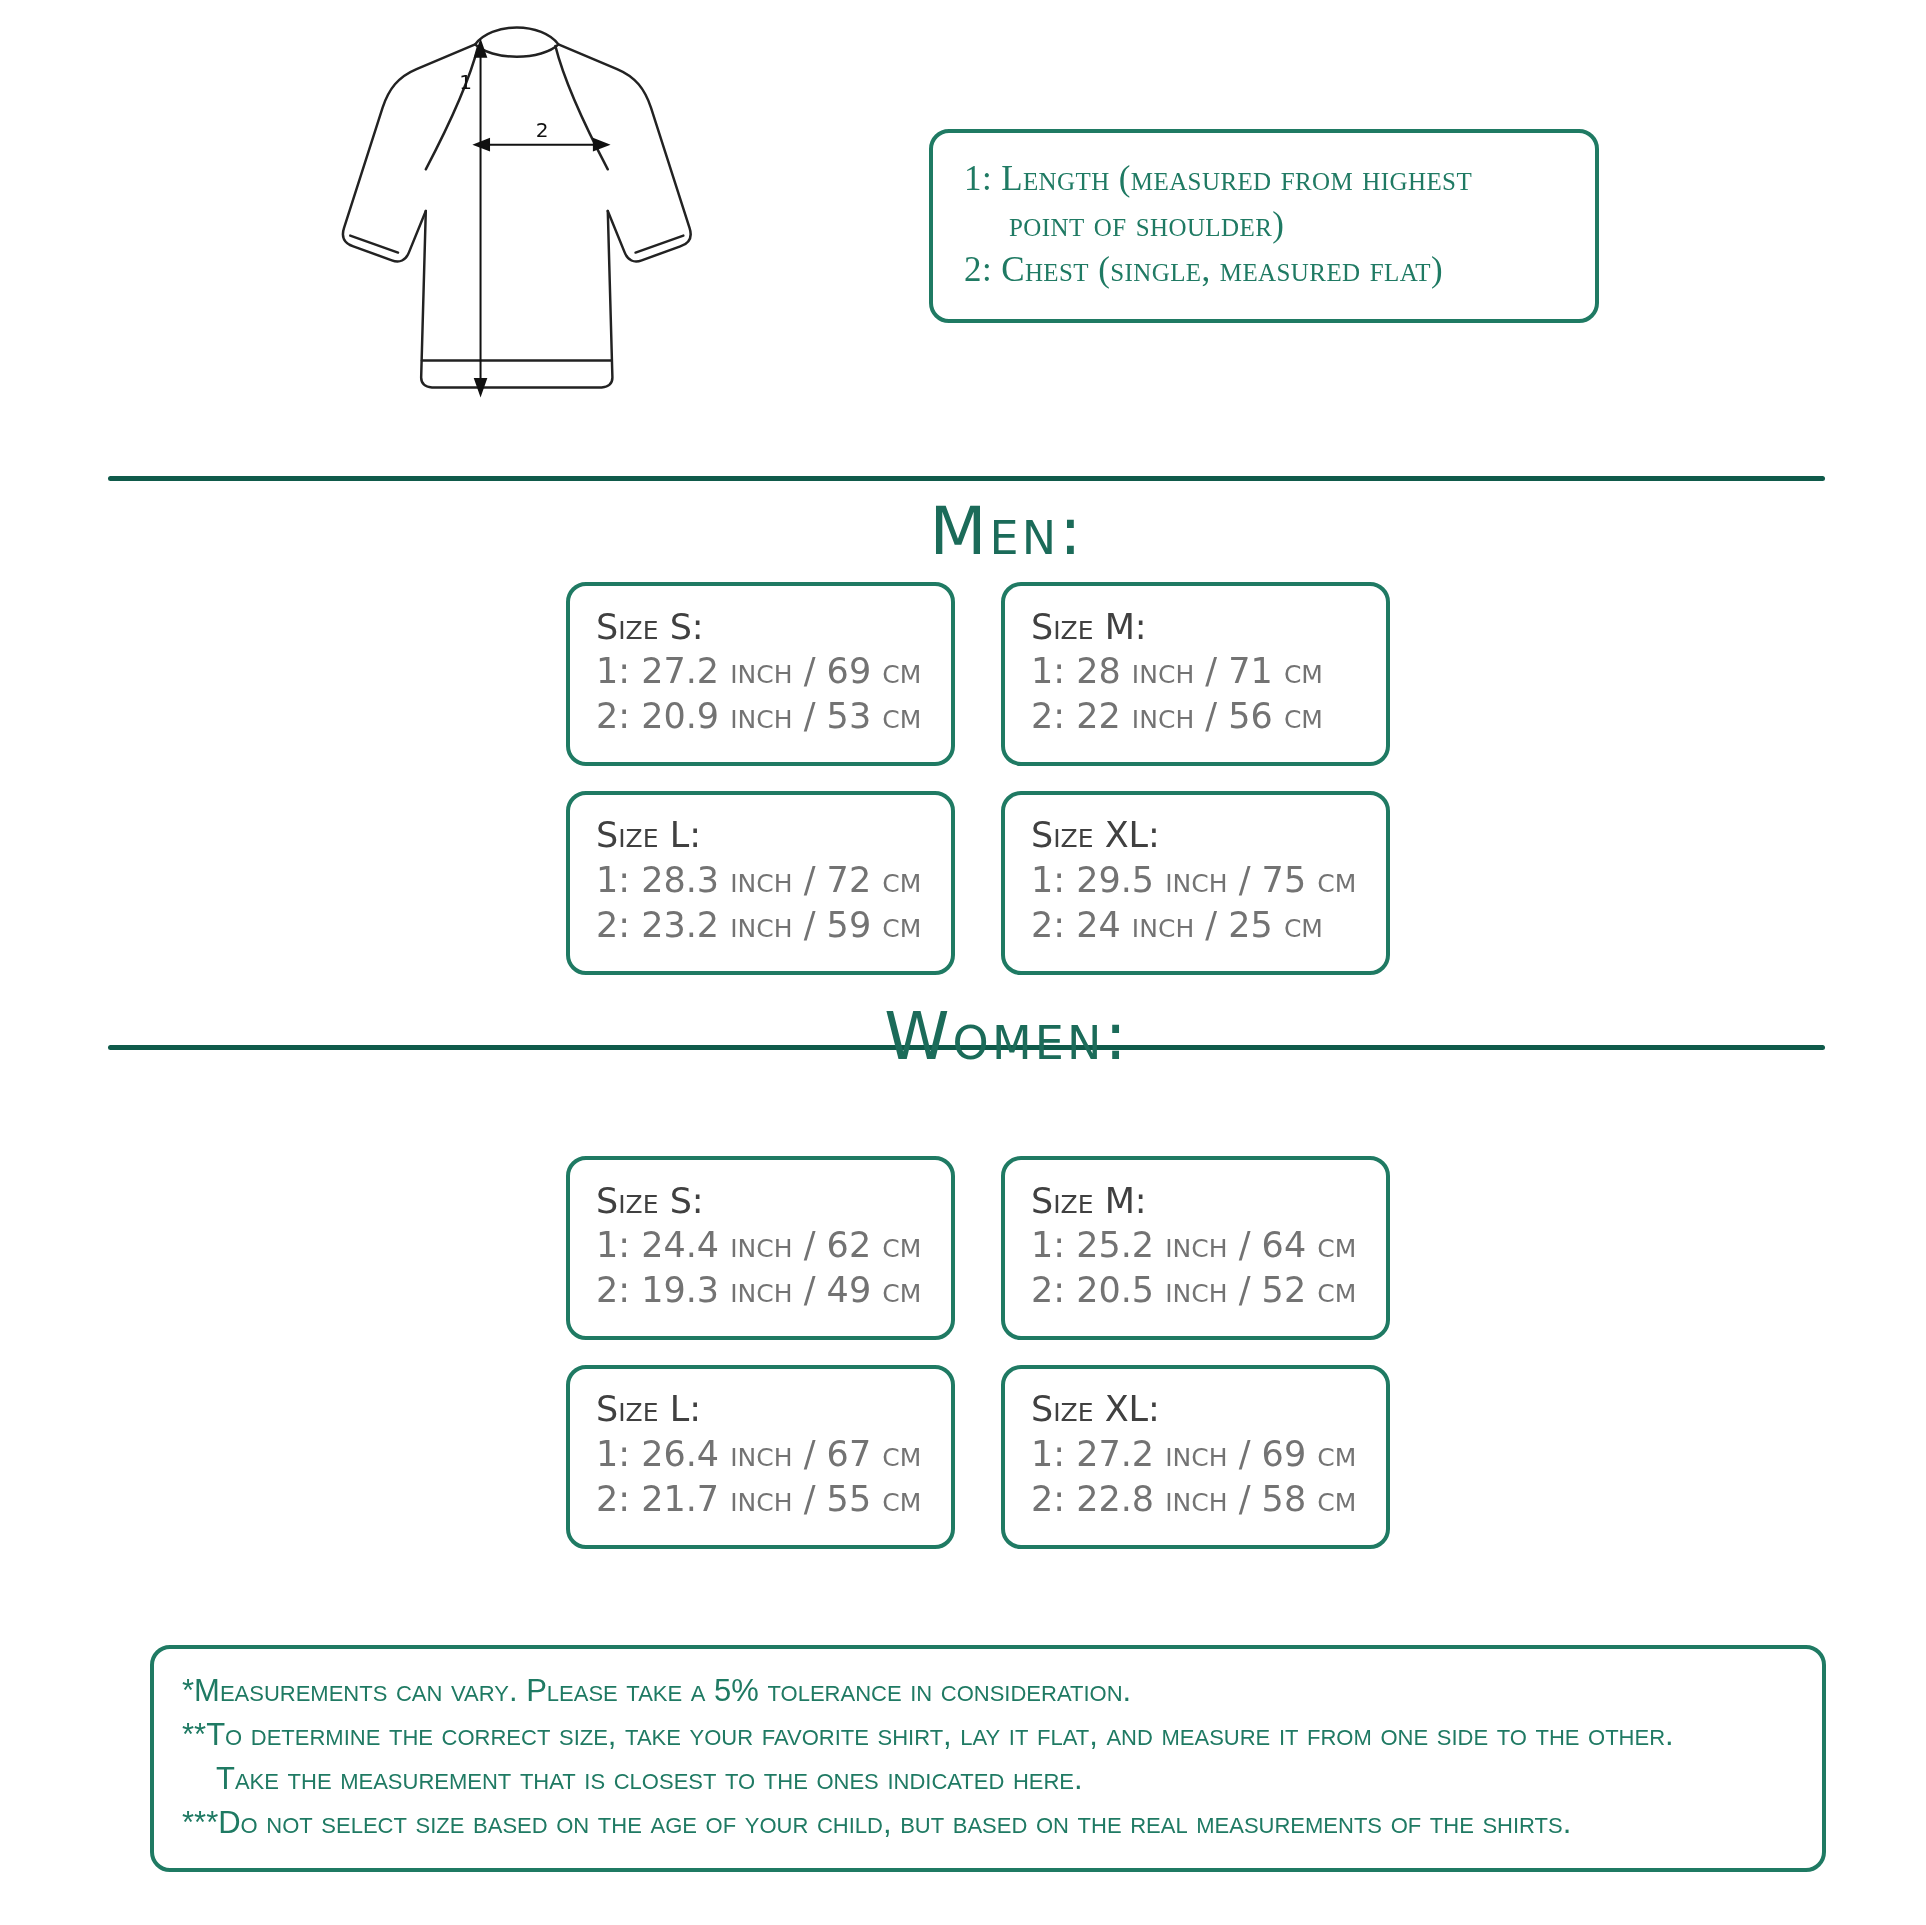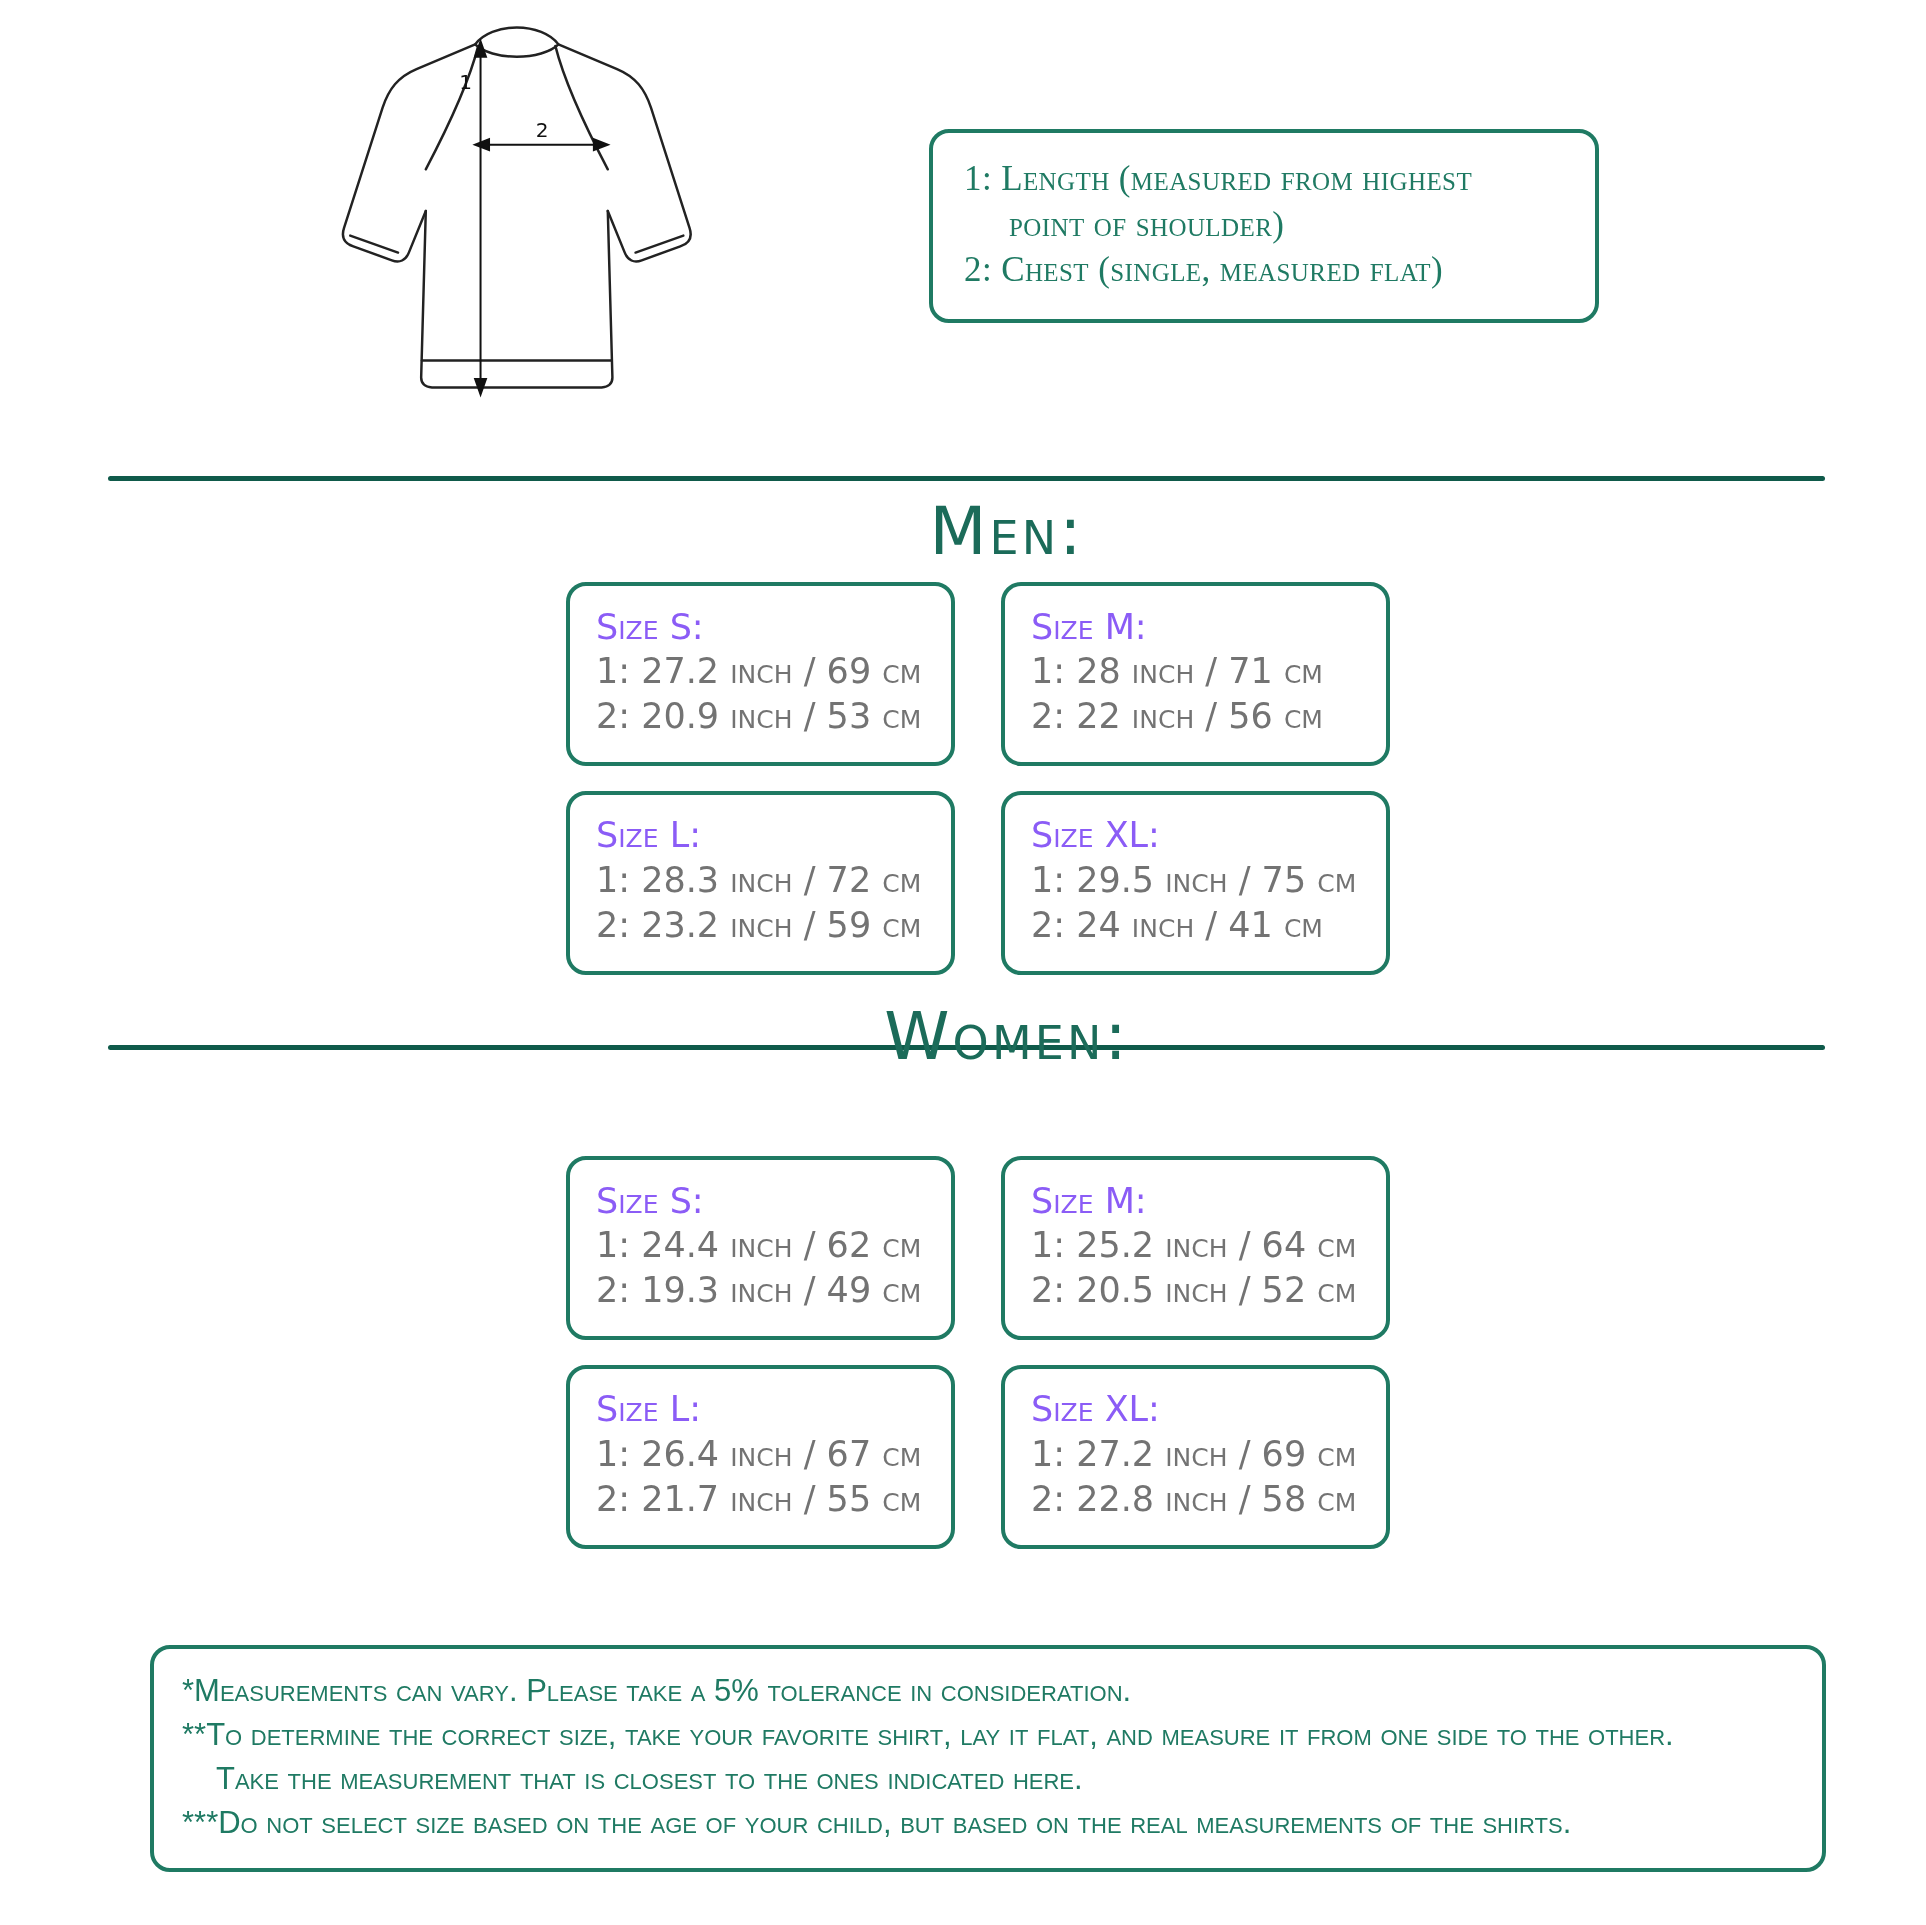--- a/index.html
+++ b/index.html
@@ -109,21 +109,21 @@
   }
   .card-line {
     font-family: "DejaVu Sans", sans-serif;
     font-variant: small-caps;
     font-size: 35px;
     line-height: 1.28;
     color: #737373;
     white-space: nowrap;
   }
   .card-line.head {
-    color: #8b5cf6;
+    color: #404040;
   }
 
   
   .notes-box {
     position: absolute;
     left: 150px;
     top: 1645px;
     width: 1676px;
     box-sizing: border-box;
     border: 4.6px solid #1f7a63;
@@ -210,21 +210,21 @@
     </div>
     <div class="grid-row">
       <div class="card">
         <div class="card-line head">Size L:</div>
         <div class="card-line">1: 28.3 inch / 72 cm</div>
         <div class="card-line">2: 23.2 inch / 59 cm</div>
       </div>
       <div class="card">
         <div class="card-line head">Size XL:</div>
         <div class="card-line">1: 29.5 inch / 75 cm</div>
-        <div class="card-line">2: 24 inch / 41 cm</div>
+        <div class="card-line">2: 24 inch / 25 cm</div>
       </div>
     </div>
   </div>
 
   <div class="rule women-top"></div>
   <div class="section-title women">Women:</div>
 
   <div class="grid women">
     <div class="grid-row">
       <div class="card">

